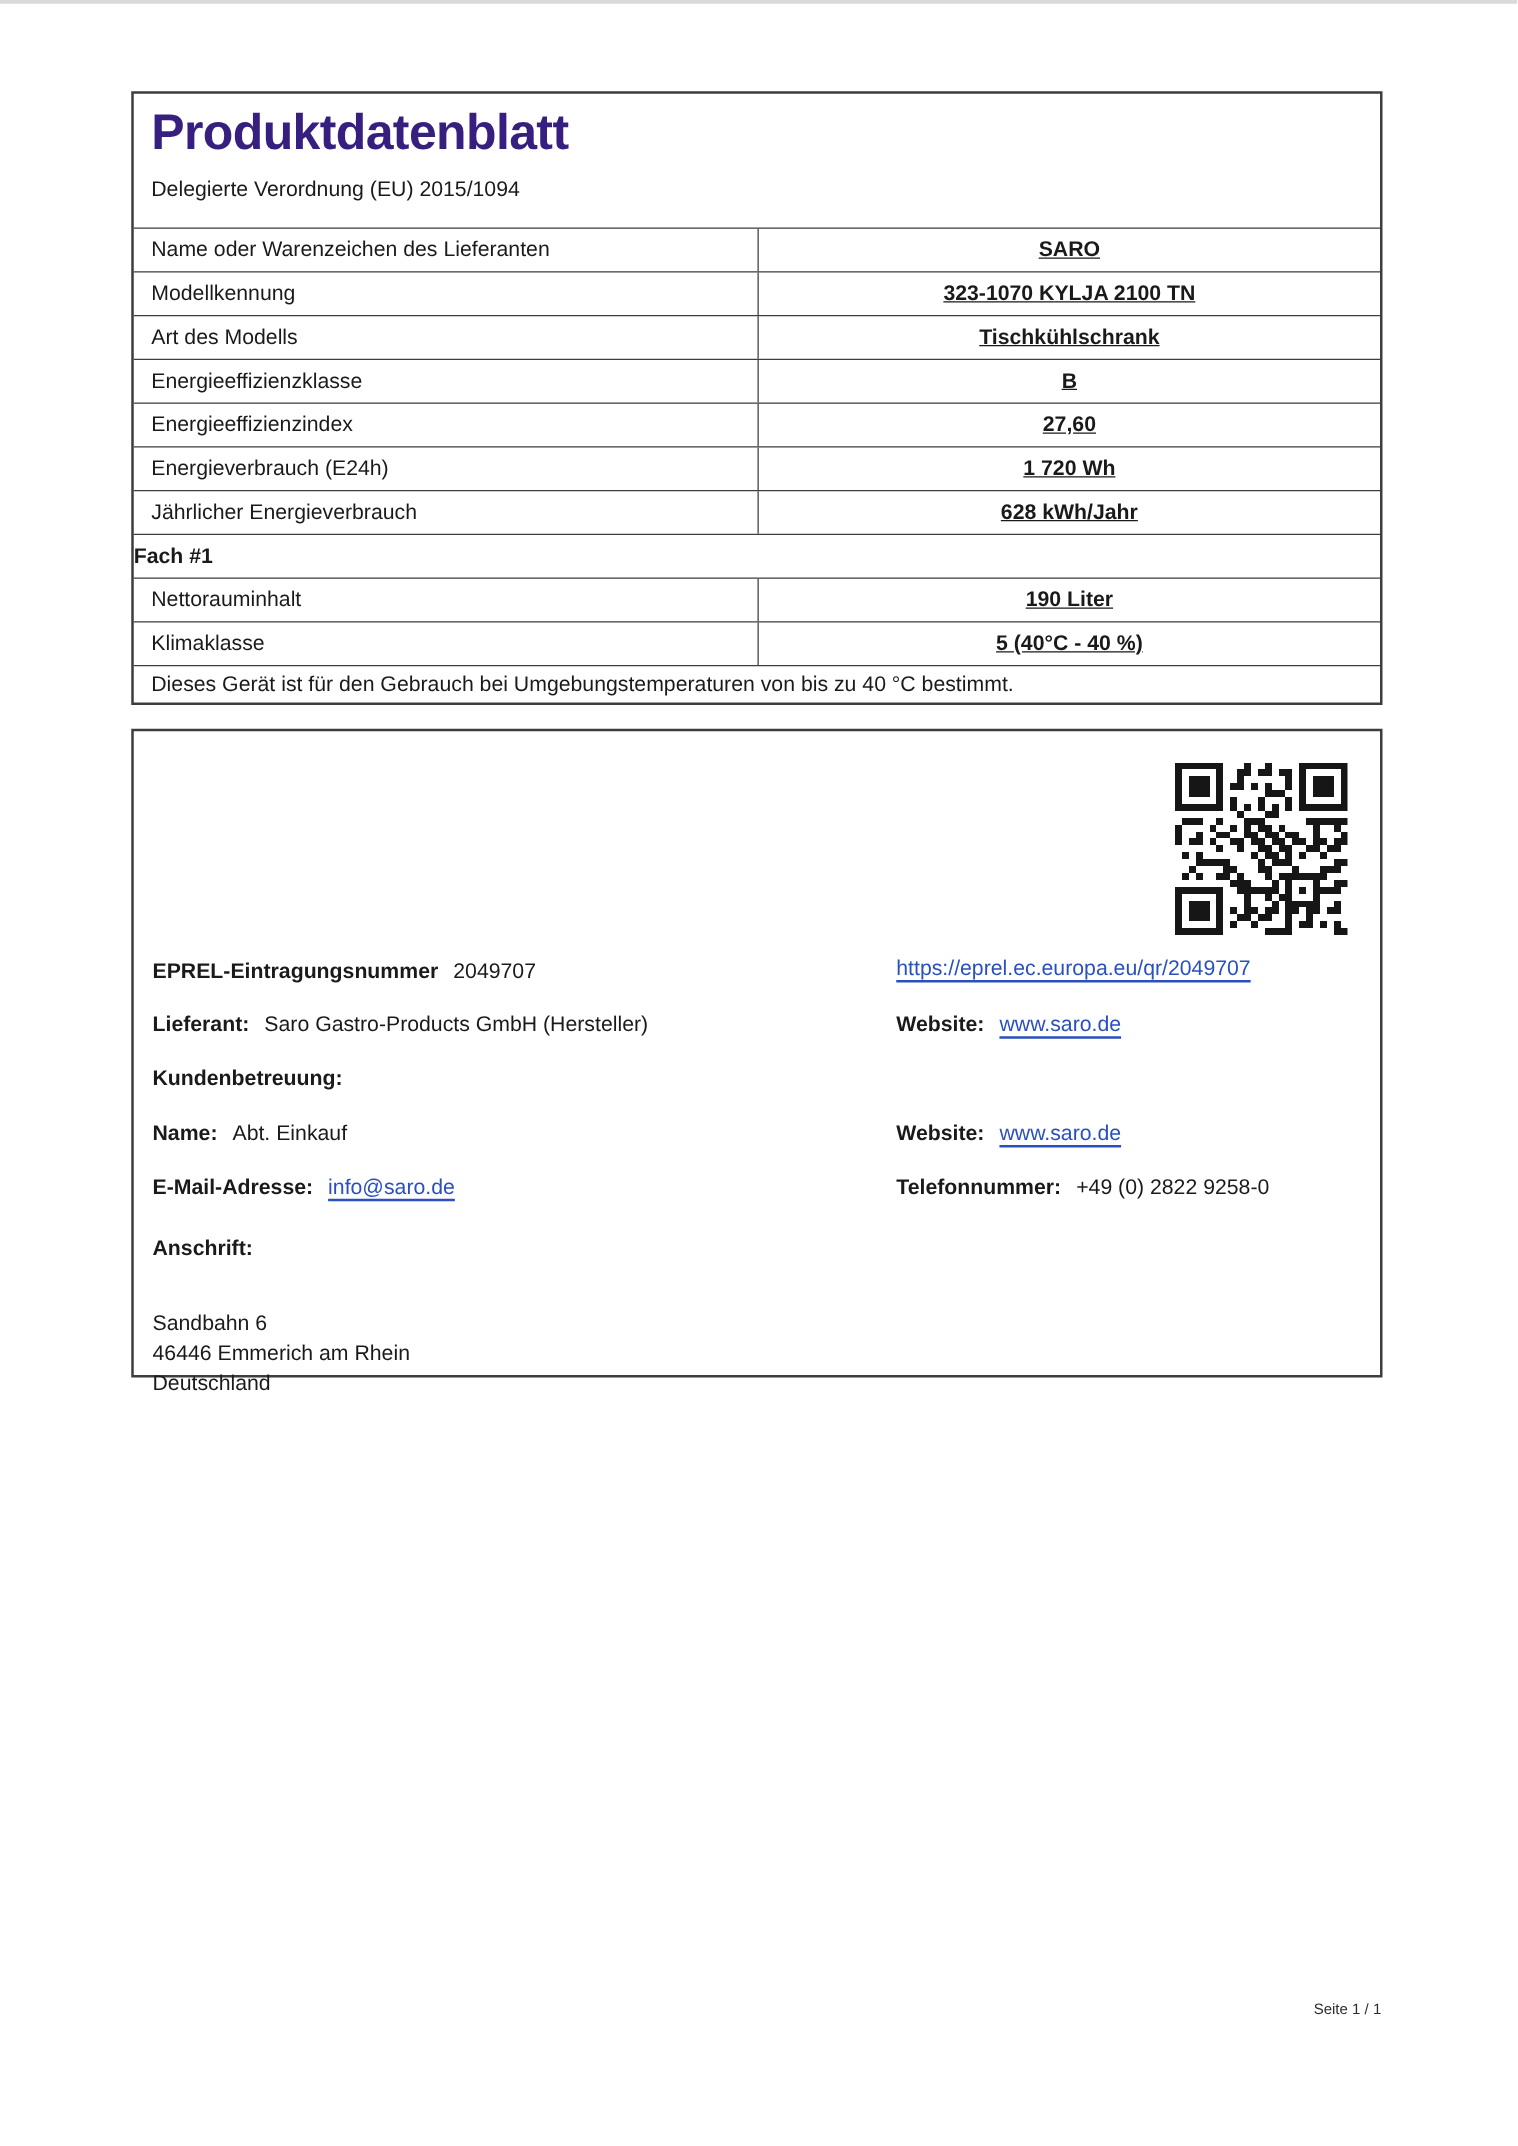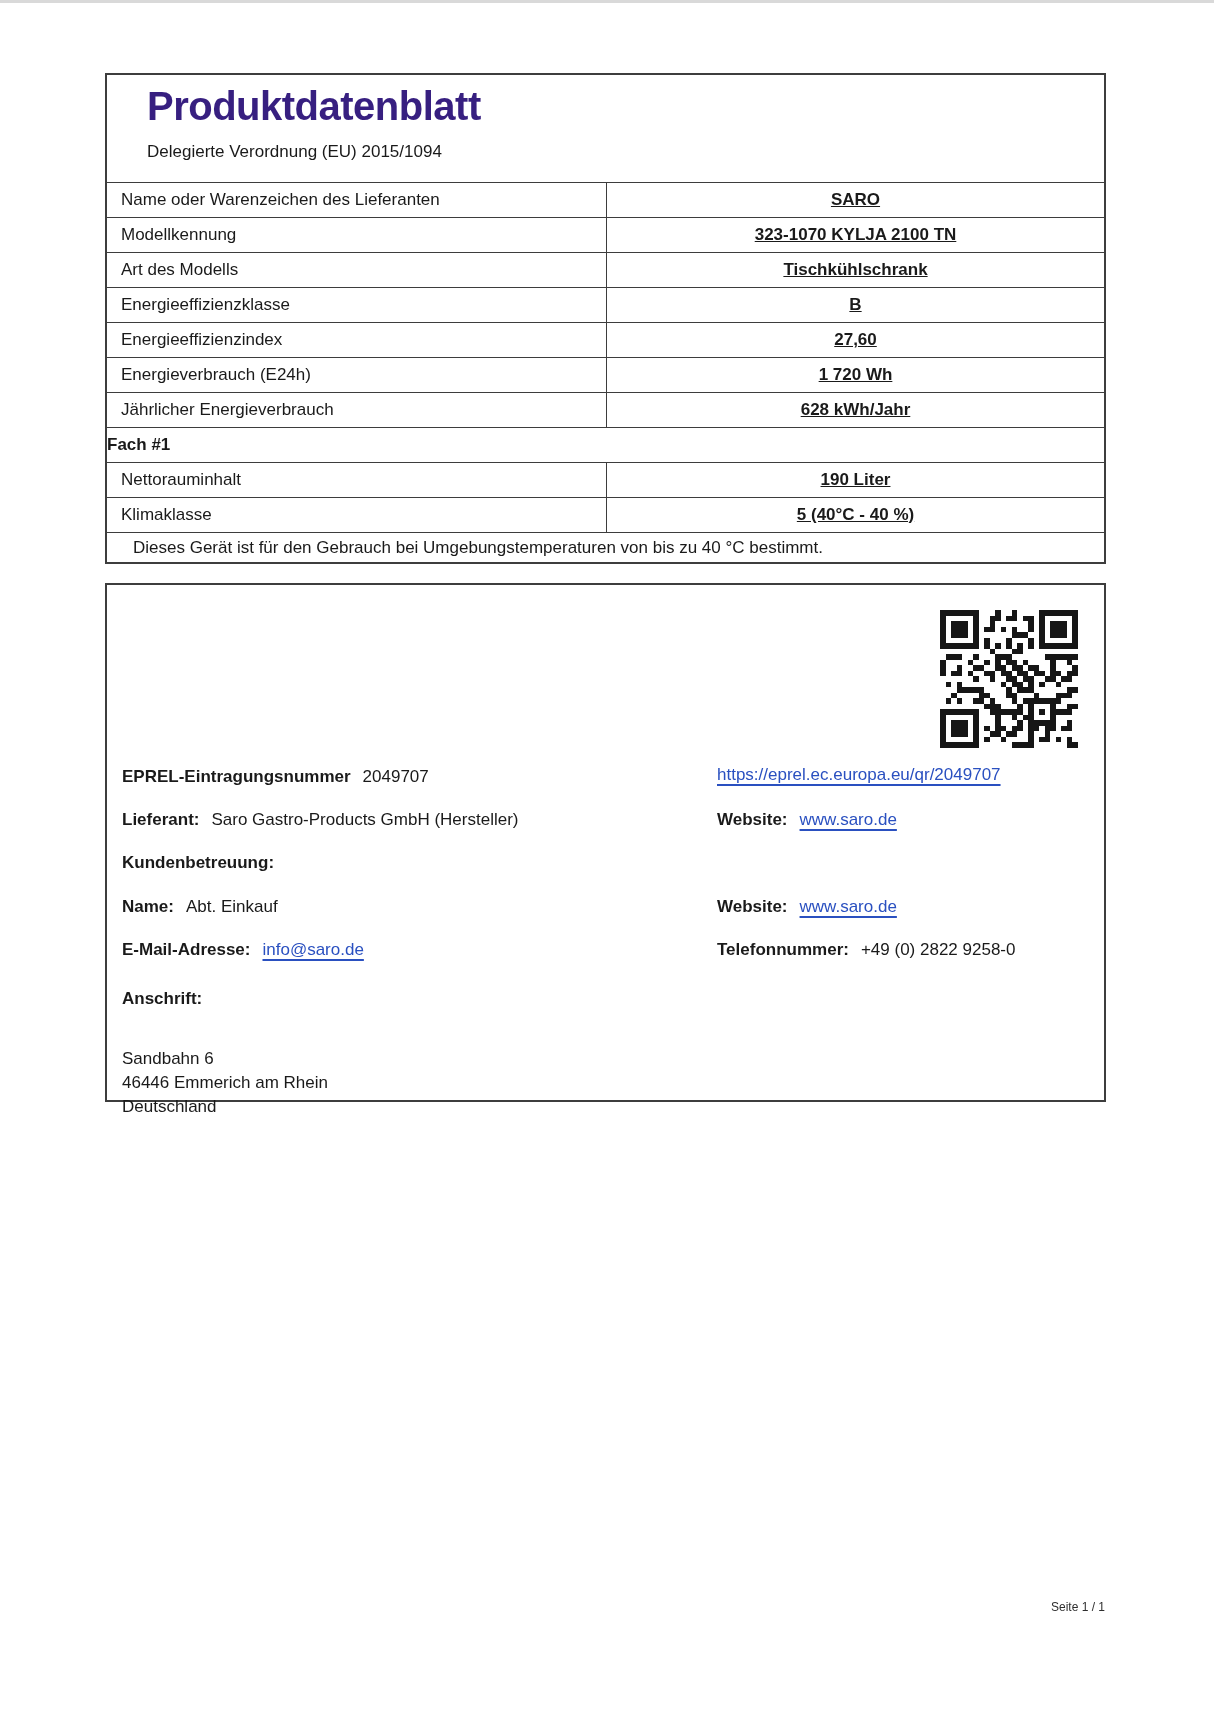--- a/index.html
+++ b/index.html
@@ -17,21 +17,21 @@
     background: #d9d9d9;
   }
   
   .box1 {
     position: absolute; left: 105px; top: 73px;
     width: 1001px; height: 491px;
     border: 2px solid #3d3d3d;
     box-sizing: border-box;
     background: #ffffff;
   }
-  .ds-header { height: 107px; padding: 8px 17px 0 14px; box-sizing: border-box; margin-left: 26px; }
+  .ds-header { height: 107px; padding: 8px 17px 0 14px; box-sizing: border-box; }
   .ds-title {
     margin: 0; font-size: 40px; line-height: 46px; font-weight: bold;
     color: #371f80; letter-spacing: -0.5px;
   }
   .ds-subtitle { margin-top: 13px; font-size: 17px; color: #1a1a1a; }
   .trow {
     display: flex; align-items: stretch; height: 35px;
     border-top: 1px solid #3d3d3d; box-sizing: border-box;
     font-size: 17px;
   }
@@ -44,21 +44,21 @@
     flex: 1; display: flex; align-items: center; justify-content: center;
     font-weight: bold;
     text-decoration: underline;
   }
   .tsection {
     width: 100%; display: flex; align-items: center;
     font-weight: bold; box-sizing: border-box;
   }
   .tnote {
     width: 100%; display: flex; align-items: center;
-    padding-left: 26px; box-sizing: border-box; height: 30px;
+    padding-left: 14px; box-sizing: border-box; height: 30px;
   }
   .noterow { height: 30px; }
   
   .box2 {
     position: absolute; left: 105px; top: 583px;
     width: 1001px; height: 519px;
     border: 2px solid #3d3d3d;
     box-sizing: border-box;
     background: #ffffff;
     font-size: 17px;

